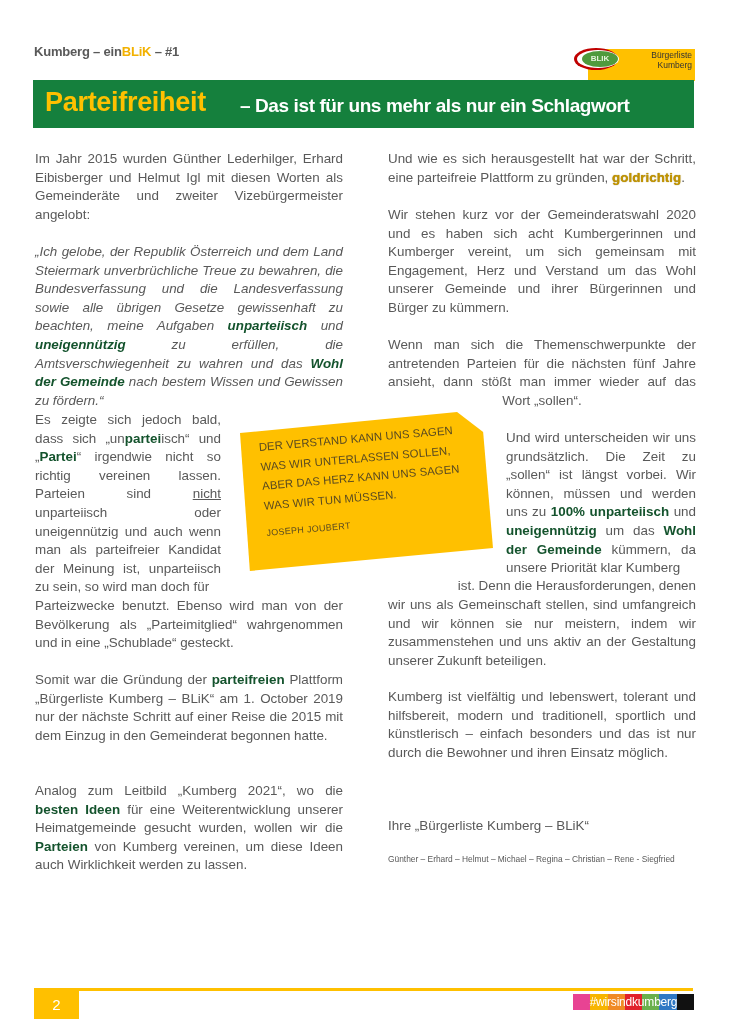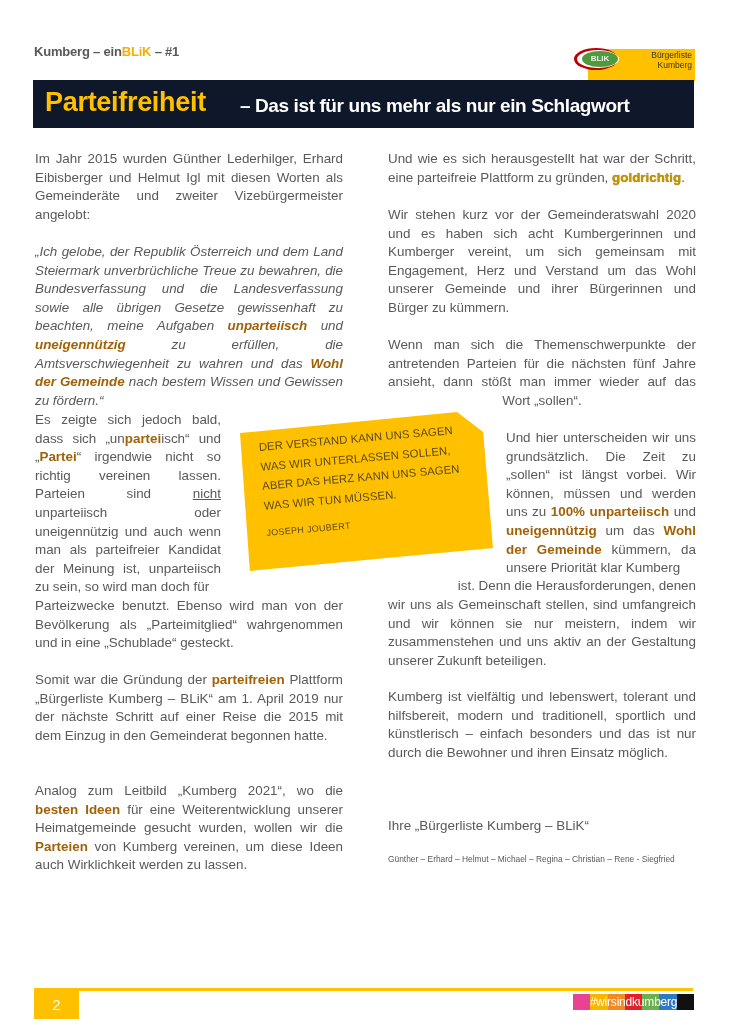--- a/index.html
+++ b/index.html
@@ -14,27 +14,27 @@
   .running-head { left: 34px; top: 44px; font-size: 13px; font-weight: bold; color: #595959; letter-spacing: -0.2px; }
   .running-head .blik { color: #f2b100; }
   .logo { left: 574px; top: 48px; width: 121px; height: 22px; }
   .logo-bar { position: absolute; left: 14px; top: 1px; width: 107px; height: 32px; background: #ffc000; }
   .logo-text { position: absolute; right: 3px; top: 1px; font-size: 8.5px; line-height: 10px; text-align: right; color: #333; }
   .logo-oval-red { position: absolute; left: 0; top: 0; width: 44px; height: 22px; border-radius: 50%; background: #c00000; }
   .logo-oval-white { position: absolute; left: 3px; top: 2px; width: 42px; height: 18px; border-radius: 50%; background: #ffffff; }
   .logo-oval-green { position: absolute; left: 8px; top: 3px; width: 36px; height: 16px; border-radius: 50%; background: #4f9a3d; color: #e8f3e0; font-size: 8px; line-height: 16px; text-align: center; font-weight: bold; }
 
   
-  .banner { left: 33px; top: 80px; width: 661px; height: 48px; background: #0f172a; }
+  .banner { left: 33px; top: 80px; width: 661px; height: 48px; background: #15803d; }
   .banner-main { position: absolute; left: 12px; top: 7px; font-size: 27px; font-weight: bold; color: #ffc000; letter-spacing: -0.3px; }
   .banner-sub { position: absolute; left: 207px; top: 15px; font-size: 19px; font-weight: bold; color: #ffffff; letter-spacing: -0.4px; }
 
   
   .p { font-size: 13.4px; line-height: 18.6px; text-align: justify; color: #595959; }
-  .p b { color: #a16207; }
+  .p b { color: #14532d; }
   .left { left: 35px; width: 308px; }
   .right { left: 388px; width: 308px; }
   .quote-oath { font-style: italic; }
   .gold { font-weight: bold; color: #c29400; text-shadow: 0 0 1px #8a6d00; }
   .u { text-decoration: underline; }
   .center { text-align: center; }
 
   
   .quote-box {
     left: 240px; top: 412px; width: 253px; height: 159px; background: #ffc000;
@@ -82,38 +82,38 @@
 <div class="abs p left quote-oath" style="top:243px;">
   <span>„Ich gelobe, der Republik Österreich und dem Land Steiermark unverbrüchliche Treue zu bewahren, die Bundesverfassung und die Landesverfassung sowie alle übrigen Gesetze gewissenhaft zu beachten, meine Aufgaben </span><b>unparteiisch</b><span> und </span><b>uneigennützig</b><span> zu erfüllen, die Amtsverschwiegenheit zu wahren und das </span><b>Wohl der Gemeinde</b><span> nach bestem Wissen und Gewissen zu fördern.“</span>
 </div>
 
 <div class="abs p" style="left:35px; width:186px; top:411px;">
   <span>Es zeigte sich jedoch bald, dass sich „un</span><b>partei</b><span>isch“ und „</span><b>Partei</b><span>“ irgendwie nicht so richtig vereinen lassen. Parteien sind </span><span class="u">nicht</span><span> unparteiisch oder uneigennützig und auch wenn man als parteifreier Kandidat der Meinung ist, unparteiisch zu sein, so wird man doch für</span>
 </div>
 <div class="abs p left" style="top:597px;">Parteizwecke benutzt. Ebenso wird man von der Bevölkerung als „Parteimitglied“ wahrgenommen und in eine „Schublade“ gesteckt.</div>
 
 <div class="abs p left" style="top:671px;">
-  <span>Somit war die Gründung der </span><b>parteifreien</b><span> Plattform „Bürgerliste Kumberg – BLiK“ am 1. April 2019 nur der nächste Schritt auf einer Reise die 2015 mit dem Einzug in den Gemeinderat begonnen hatte.</span>
+  <span>Somit war die Gründung der </span><b>parteifreien</b><span> Plattform „Bürgerliste Kumberg – BLiK“ am 1. October 2019 nur der nächste Schritt auf einer Reise die 2015 mit dem Einzug in den Gemeinderat begonnen hatte.</span>
 </div>
 
 <div class="abs p left" style="top:782px;">
   <span>Analog zum Leitbild „Kumberg 2021“, wo die </span><b>besten Ideen</b><span> für eine Weiterentwicklung unserer Heimatgemeinde gesucht wurden, wollen wir die </span><b>Parteien</b><span> von Kumberg vereinen, um diese Ideen auch Wirklichkeit werden zu lassen.</span>
 </div>
 
 <div class="abs p right" style="top:150px;">
   <span>Und wie es sich herausgestellt hat war der Schritt, eine parteifreie Plattform zu gründen, </span><span class="gold">goldrichtig</span><span>.</span>
 </div>
 
 <div class="abs p right" style="top:206px;">Wir stehen kurz vor der Gemeinderatswahl 2020 und es haben sich acht Kumbergerinnen und Kumberger vereint, um sich gemeinsam mit Engagement, Herz und Verstand um das Wohl unserer Gemeinde und ihrer Bürgerinnen und Bürger zu kümmern.</div>
 
 <div class="abs p right" style="top:336px; text-align-last:justify;">Wenn man sich die Themenschwerpunkte der antretenden Parteien für die nächsten fünf Jahre ansieht, dann stößt man immer wieder auf das</div>
 <div class="abs p right center" style="top:392px;">Wort „sollen“.</div>
 
 <div class="abs p" style="left:506px; width:190px; top:429px;">
-  <span>Und hier unterscheiden wir uns grundsätzlich. Die Zeit zu „sollen“ ist längst vorbei. Wir können, müssen und werden uns zu </span><b>100% unparteiisch</b><span> und </span><b>uneigennützig</b><span> um das </span><b>Wohl der Gemeinde</b><span> kümmern, da unsere Priorität klar Kumberg</span>
+  <span>Und wird unterscheiden wir uns grundsätzlich. Die Zeit zu „sollen“ ist längst vorbei. Wir können, müssen und werden uns zu </span><b>100% unparteiisch</b><span> und </span><b>uneigennützig</b><span> um das </span><b>Wohl der Gemeinde</b><span> kümmern, da unsere Priorität klar Kumberg</span>
 </div>
 <div class="abs p" style="left:440px; width:256px; top:577px; text-align:right;">ist. Denn die Herausforderungen, denen</div>
 <div class="abs p right" style="top:596px;">wir uns als Gemeinschaft stellen, sind umfangreich und wir können sie nur meistern, indem wir zusammenstehen und uns aktiv an der Gestaltung unserer Zukunft beteiligen.</div>
 
 <div class="abs p right" style="top:688px;">Kumberg ist vielfältig und lebenswert, tolerant und hilfsbereit, modern und traditionell, sportlich und künstlerisch – einfach besonders und das ist nur durch die Bewohner und ihren Einsatz möglich.</div>
 
 <div class="abs p right" style="top:817px;">Ihre „Bürgerliste Kumberg – BLiK“</div>
 <div class="abs signers">Günther – Erhard – Helmut – Michael – Regina – Christian – Rene - Siegfried</div>
 
 <div class="abs quote-box"></div>

